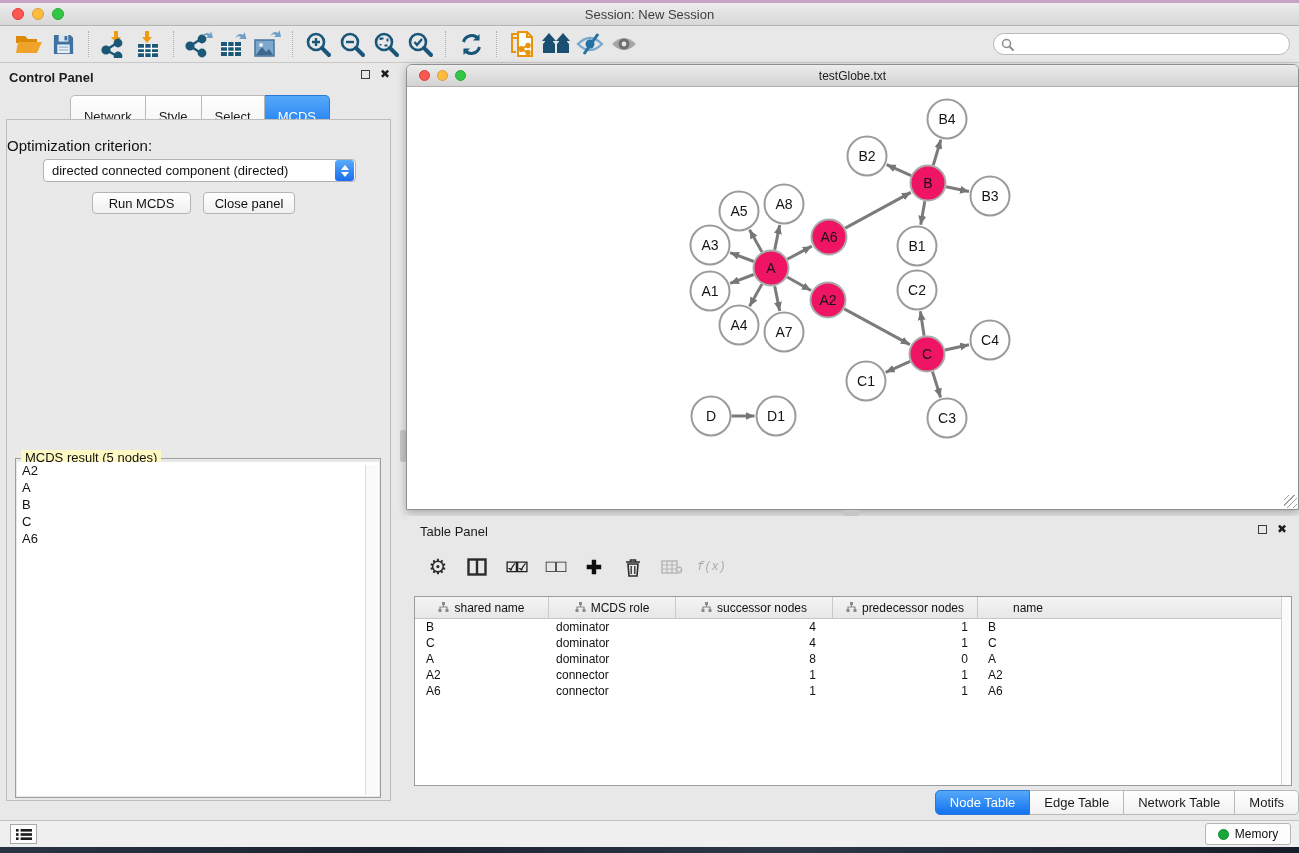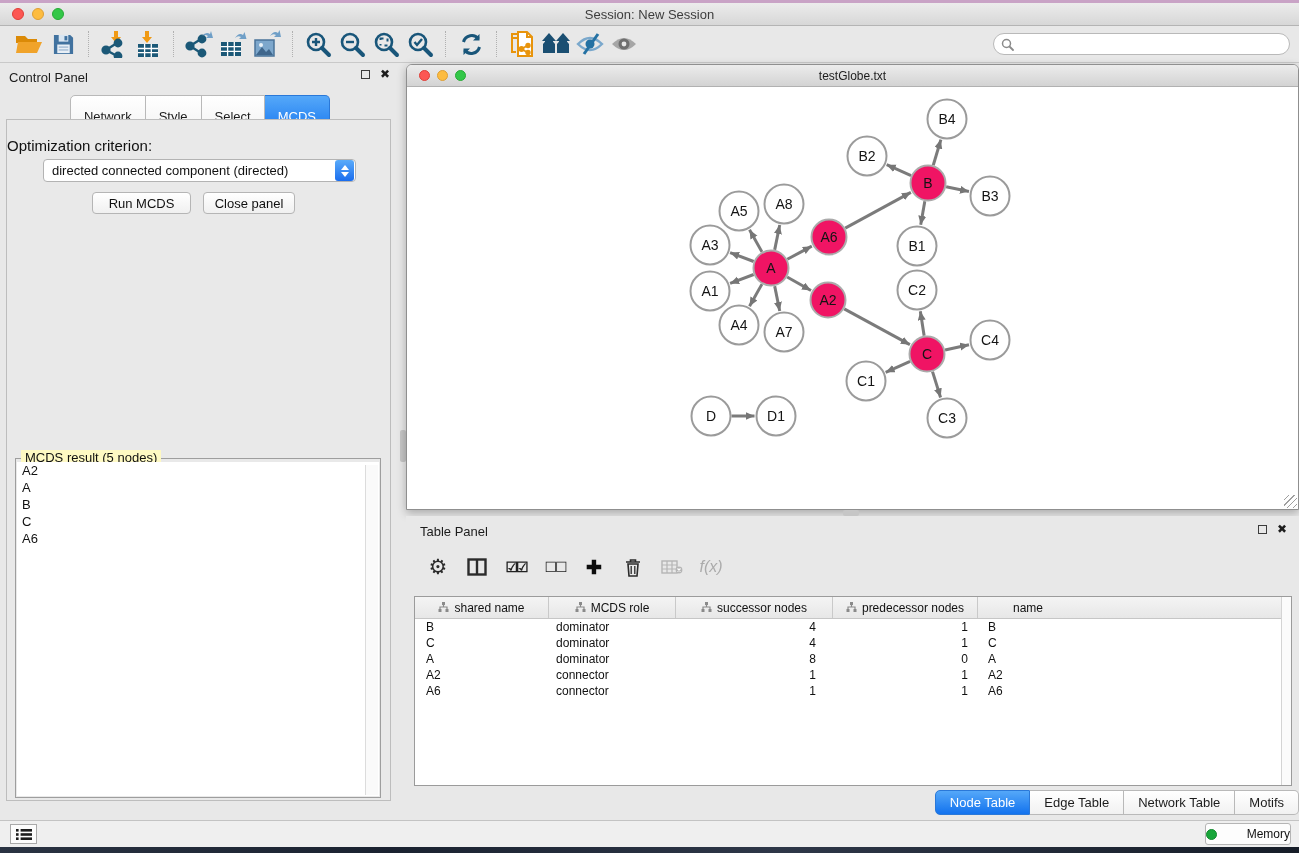--- a/index.html
+++ b/index.html
@@ -25,21 +25,21 @@
   .search-box { position:absolute; right:9px; top:7px; width:297px; height:22px; background:#fff;
     border:1px solid #b9b9b9; border-radius:11px; display:flex; align-items:center; padding-left:7px; }
   .search-box input { border:none; outline:none; flex:1; font-size:12px; margin-left:5px; background:transparent; }
 
   
   .main { position:absolute; left:0; top:63px; width:1299px; height:757px; }
 
   
   .control-panel { position:absolute; left:0; top:0; width:400px; height:757px; background:#e8e8e8; }
   .panel-head { position:absolute; left:0; top:0; right:0; height:27px; }
-  .panel-title { position:absolute; left:9px; top:7px; font-size:13px; color:#1c1c1c; }
+  .panel-title { position:absolute; left:9px; top:7px; font-size:13px; color:#1c1c1c;font-weight:bold; }
   .ph-icons { position:absolute; right:10px; top:6px; display:flex; gap:10px; align-items:center; }
   .float-ic { width:9px; height:9px; border:1.5px solid #3c3c3c; }
   .close-ic { font-size:12px; color:#1c1c1c; line-height:10px; }
 
   .cp-tabs { position:absolute; left:0; right:0; top:32px; display:flex; justify-content:center; }
   .seg { font-size:13px; padding:13px 13px; background:linear-gradient(#ffffff,#f1f1f1);
     border:1px solid #b9b9b9; border-left-width:0; color:#1c1c1c; }
   .seg:first-child { border-left-width:1px; border-radius:5px 0 0 5px; }
   .seg:last-child { border-radius:0 5px 5px 0; }
   .seg.active { background:linear-gradient(#55a8f9,#1272ee); color:#fff; border-color:#2a78d8; }
@@ -87,21 +87,21 @@
 
   
   .table-panel { position:absolute; left:406px; top:453px; width:893px; height:304px; background:#e8e8e8; }
   .tp-title { position:absolute; left:14px; top:8px; font-size:13px; color:#1c1c1c; }
   .tp-icons { position:absolute; left:18px; top:34px; display:flex; align-items:center; gap:11px; height:34px; }
   .tpbtn { min-width:28px; height:30px; display:flex; align-items:center; justify-content:center; }
   .gear-glyph { font-size:21px; color:#2b2b2b; }
   .chk-glyph { font-size:14px; letter-spacing:-2px; color:#222; font-weight:bold; }
   .box-glyph { font-size:14px; letter-spacing:-2px; color:#222; }
   .plus-glyph { font-size:19px; font-weight:bold; color:#0d0d0d; }
-  .fx-glyph { font-family:Liberation Sans, sans-serif; font-style:italic; font-size:16px; color:#ababab; }
+  .fx-glyph { font-family:Liberation Mono, monospace; font-style:italic; font-size:12px; color:#ababab; }
 
   .data-table { position:absolute; left:8px; top:80px; width:878px; height:190px; background:#fff;
     border:1px solid #9b9b9b; }
   .dt-head { display:flex; height:22px; background:linear-gradient(#f4f4f4,#e7e7e7); border-bottom:1px solid #c6c6c6; }
   .dt-th { display:flex; align-items:center; justify-content:center; gap:5px; font-size:12px;
     color:#111; border-right:1px solid #c9c9c9; }
   .dt-th:last-child { border-right:none; }
   .dt-row { display:flex; height:16px; align-items:center; }
   .dt-td { font-size:12px; color:#111; overflow:hidden; white-space:nowrap; }
   .c0 { width:134px; padding-left:11px; }
@@ -113,21 +113,21 @@
   .dt-scroll { position:absolute; right:0; top:0; bottom:0; width:10px; border-left:1px solid #d4d4d4; background:#fbfbfb; }
 
   .tp-tabs { position:absolute; left:0; right:0; top:274px; display:flex; justify-content:flex-end; }
   .tp-tabs .seg { font-size:13px; padding:4px 14px; }
 
   
   .status-bar { position:absolute; left:0; top:820px; width:1299px; height:27px; background:#efefef; border-top:1px solid #c3c3c3; }
   .list-btn { position:absolute; left:10px; top:3px; width:27px; height:20px; background:#fcfcfc;
     border:1px solid #a9a9a9; display:flex; align-items:center; justify-content:center; }
   .memory-btn { position:absolute; right:8px; top:2px; width:86px; height:22px; background:#fdfdfd;
-    border:1px solid #b5b5b5; border-radius:3px; display:flex; align-items:center; justify-content:space-between; gap:6px; }
+    border:1px solid #b5b5b5; border-radius:3px; display:flex; align-items:center; justify-content:center; gap:6px; }
   .mem-dot { width:11px; height:11px; border-radius:50%; background:#18a63a; border:1px solid #128a2e; }
   .memory-btn span.lbl { font-size:12px; color:#111; }
   .bottom-strip { position:absolute; left:0; top:847px; width:1299px; height:6px;
     background:linear-gradient(90deg,#2a3342,#1a2230 30%,#2e3748 60%,#161d28); }
 </style>
 </head>
 <body>
 
 <div class="top-strip"></div>
 

